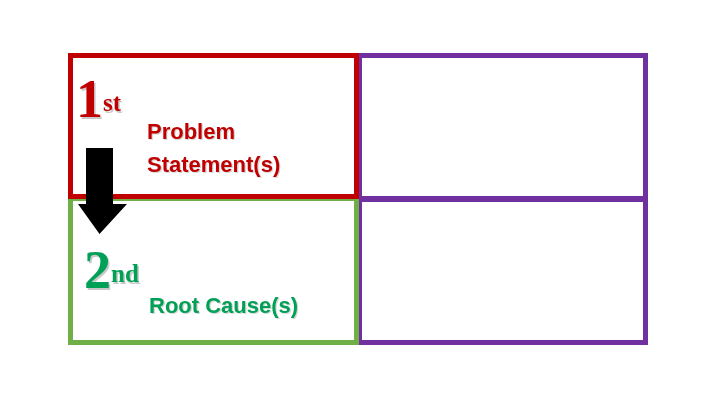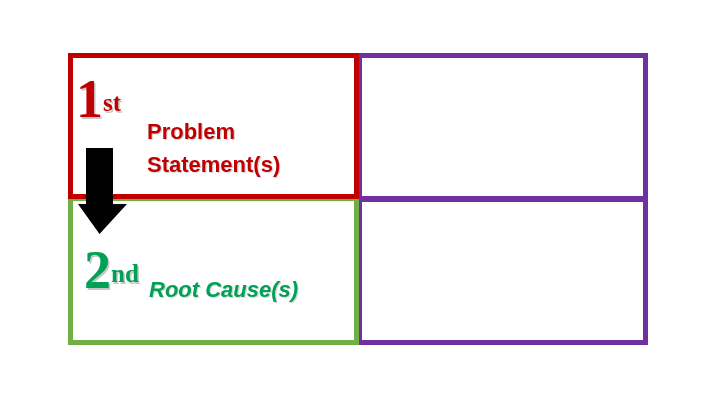--- a/index.html
+++ b/index.html
@@ -96,23 +96,22 @@
     z-index: 6;
     text-shadow: 1.2px 1.2px 0 rgba(205,205,205,0.8);
   }
   #label-problem {
     left: 147px;
     top: 116px;
     color: #C00000;
   }
   #label-rootcause {
     left: 149px;
-    top: 274px;
+    top: 290px;
     color: #00A057;
-    font-style: italic;
   }
 
   
   #flow-arrow {
     position: absolute;
     left: 76px;
     top: 148px;
     width: 54px;
     height: 86px;
     z-index: 7;

